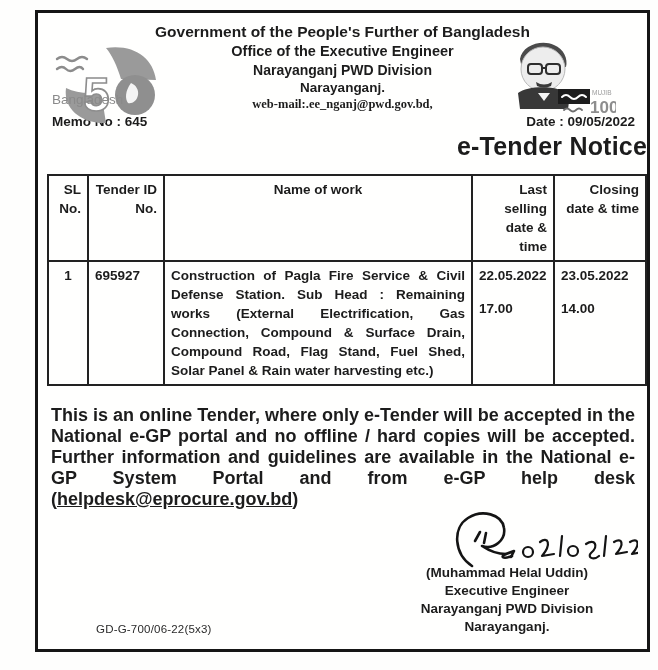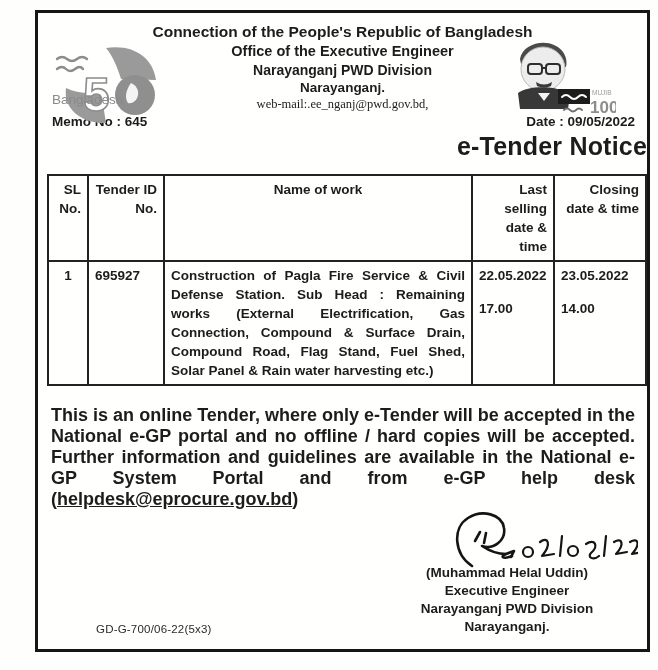--- a/index.html
+++ b/index.html
@@ -9,21 +9,21 @@
   }
   .frame{
     position:absolute;left:35px;top:10px;width:615px;height:642px;
     border:3px solid #161616;box-sizing:border-box;overflow:hidden;background:#fffffe;
   }
   .hdr{ text-align:center;padding-top:9px;font-weight:bold; }
   .hdr .l1{font-size:15.5px;line-height:20px;}
   .hdr .l2{font-size:14.5px;line-height:19px;}
   .hdr .l3{font-size:14px;line-height:18px;}
   .hdr .l4{font-size:13.5px;line-height:17px;}
-  .hdr .l5{font-family:"Liberation Serif",serif;font-size:12.5px;line-height:16px;font-weight:normal;}
+  .hdr .l5{font-family:"Liberation Serif",serif;font-size:12.5px;line-height:16px;font-weight:bold;}
   .logo{position:absolute;}
   .logo-left{left:11px;top:30px;width:118px;height:84px;}
   .logo-right{left:460px;top:24px;width:118px;height:92px;}
   .memo-row{
     display:flex;justify-content:space-between;align-items:baseline;
     padding:2px 12px 0 14px;font-weight:bold;font-size:13.5px;
   }
   .title{ text-align:right;font-weight:bold;font-size:25px;margin-top:3px;letter-spacing:.2px; }
   .intro{
     margin:9px 10px 0 13px;font-weight:bold;font-size:13.5px;line-height:20px;
@@ -95,21 +95,21 @@
         </g>
         <text x="94" y="58" font-size="6.5" fill="#9a9a9a" font-family="Liberation Sans, sans-serif">MUJIB</text>
         <text x="92" y="76" font-size="17" font-weight="bold" fill="#8d8d8d" font-family="Liberation Sans, sans-serif">100</text>
         <g stroke="#6f6f6f" stroke-width="1.8" fill="none" stroke-linecap="round">
           <path d="M66,73 q3,-3 6,0 t6,0 t6,0"></path>
         </g>
       </svg>
     </div>
 
     <div class="hdr">
-      <div class="l1">Connection of the People's Republic of Bangladesh</div>
+      <div class="l1">Government of the People's Further of Bangladesh</div>
       <div class="l2">Office of the Executive Engineer</div>
       <div class="l3">Narayanganj PWD Division</div>
       <div class="l4">Narayanganj.</div>
       <div class="l5">web-mail:.ee_nganj@pwd.gov.bd,</div>
     </div>
 
     <div class="memo-row">
       <span>Memo No : 645</span>
       <span>Date : 09/05/2022</span>
     </div>

